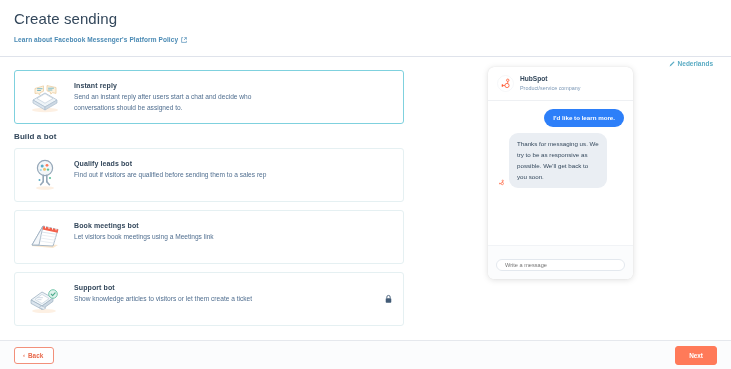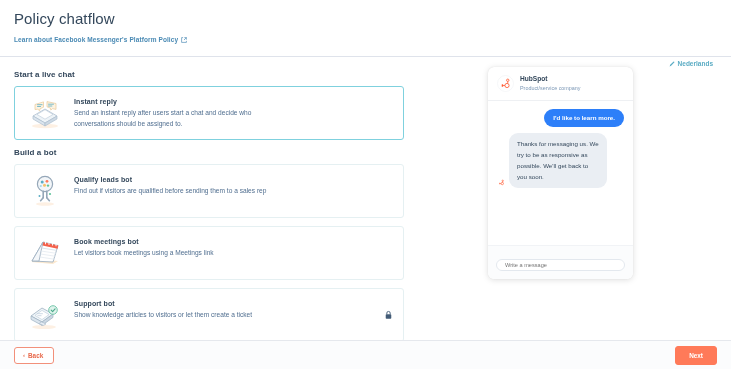--- a/index.html
+++ b/index.html
@@ -124,21 +124,21 @@
     font-family:"Liberation Sans", sans-serif;
   }
   .chev { font-size:6px; line-height:1; }
 </style>
 </head>
 <body>
 
 <div id="app">
 
   <div class="header">
-    <div class="page-title">Policy chatflow</div>
+    <div class="page-title">Create sending</div>
     <a class="policy-link" href="#">
       <span>Learn about Facebook Messenger's Platform Policy</span>
       <svg class="ext-ico" viewBox="0 0 10 10">
         <path d="M3.5 1H1v8h8V6.5" fill="none" stroke="#4a8ab4" stroke-width="1.1"></path>
         <path d="M5.5 1H9v3.5M9 1L5 5" fill="none" stroke="#4a8ab4" stroke-width="1.1"></path>
       </svg>
     </a>
   </div>
   <div class="divider"></div>
 
@@ -146,21 +146,20 @@
     <svg class="pencil-ico" viewBox="0 0 10 10">
       <path d="M1 9l1-2.6L7.2 1.2a1 1 0 011.5 0 1 1 0 010 1.5L3.5 8z" fill="#5bacc4"></path>
     </svg>
     <span>Nederlands</span>
   </a>
 
   <div class="body">
 
     <div class="left-col">
 
-      <div class="section-title">Start a live chat</div>
 
       <div class="card selected">
         <div class="card-ico">
           <svg width="38" height="34" viewBox="0 0 38 34">
             <ellipse cx="19" cy="30" rx="13" ry="2.2" fill="#fdf0e3"></ellipse>
             <path d="M7 20l12-7 12 7-12 7z" fill="#eef4f8" stroke="#aebfcf" stroke-width=".8"></path>
             <path d="M7 20l12 7v3L7 23z" fill="#dbe5ee" stroke="#aebfcf" stroke-width=".7"></path>
             <path d="M31 20l-12 7v3l12-7z" fill="#cdd9e4" stroke="#aebfcf" stroke-width=".7"></path>
             <path d="M11 18.5l8-4.8 8 4.8-8 4.7z" fill="#fff" stroke="#b8c7d6" stroke-width=".6"></path>
             <path d="M9 8.5l8.5-2.6v5.3L14 12.8l-.4 2-1.8-1.6L9 13.5z" fill="#fdf3e0" stroke="#e8c99a" stroke-width=".7"></path>

